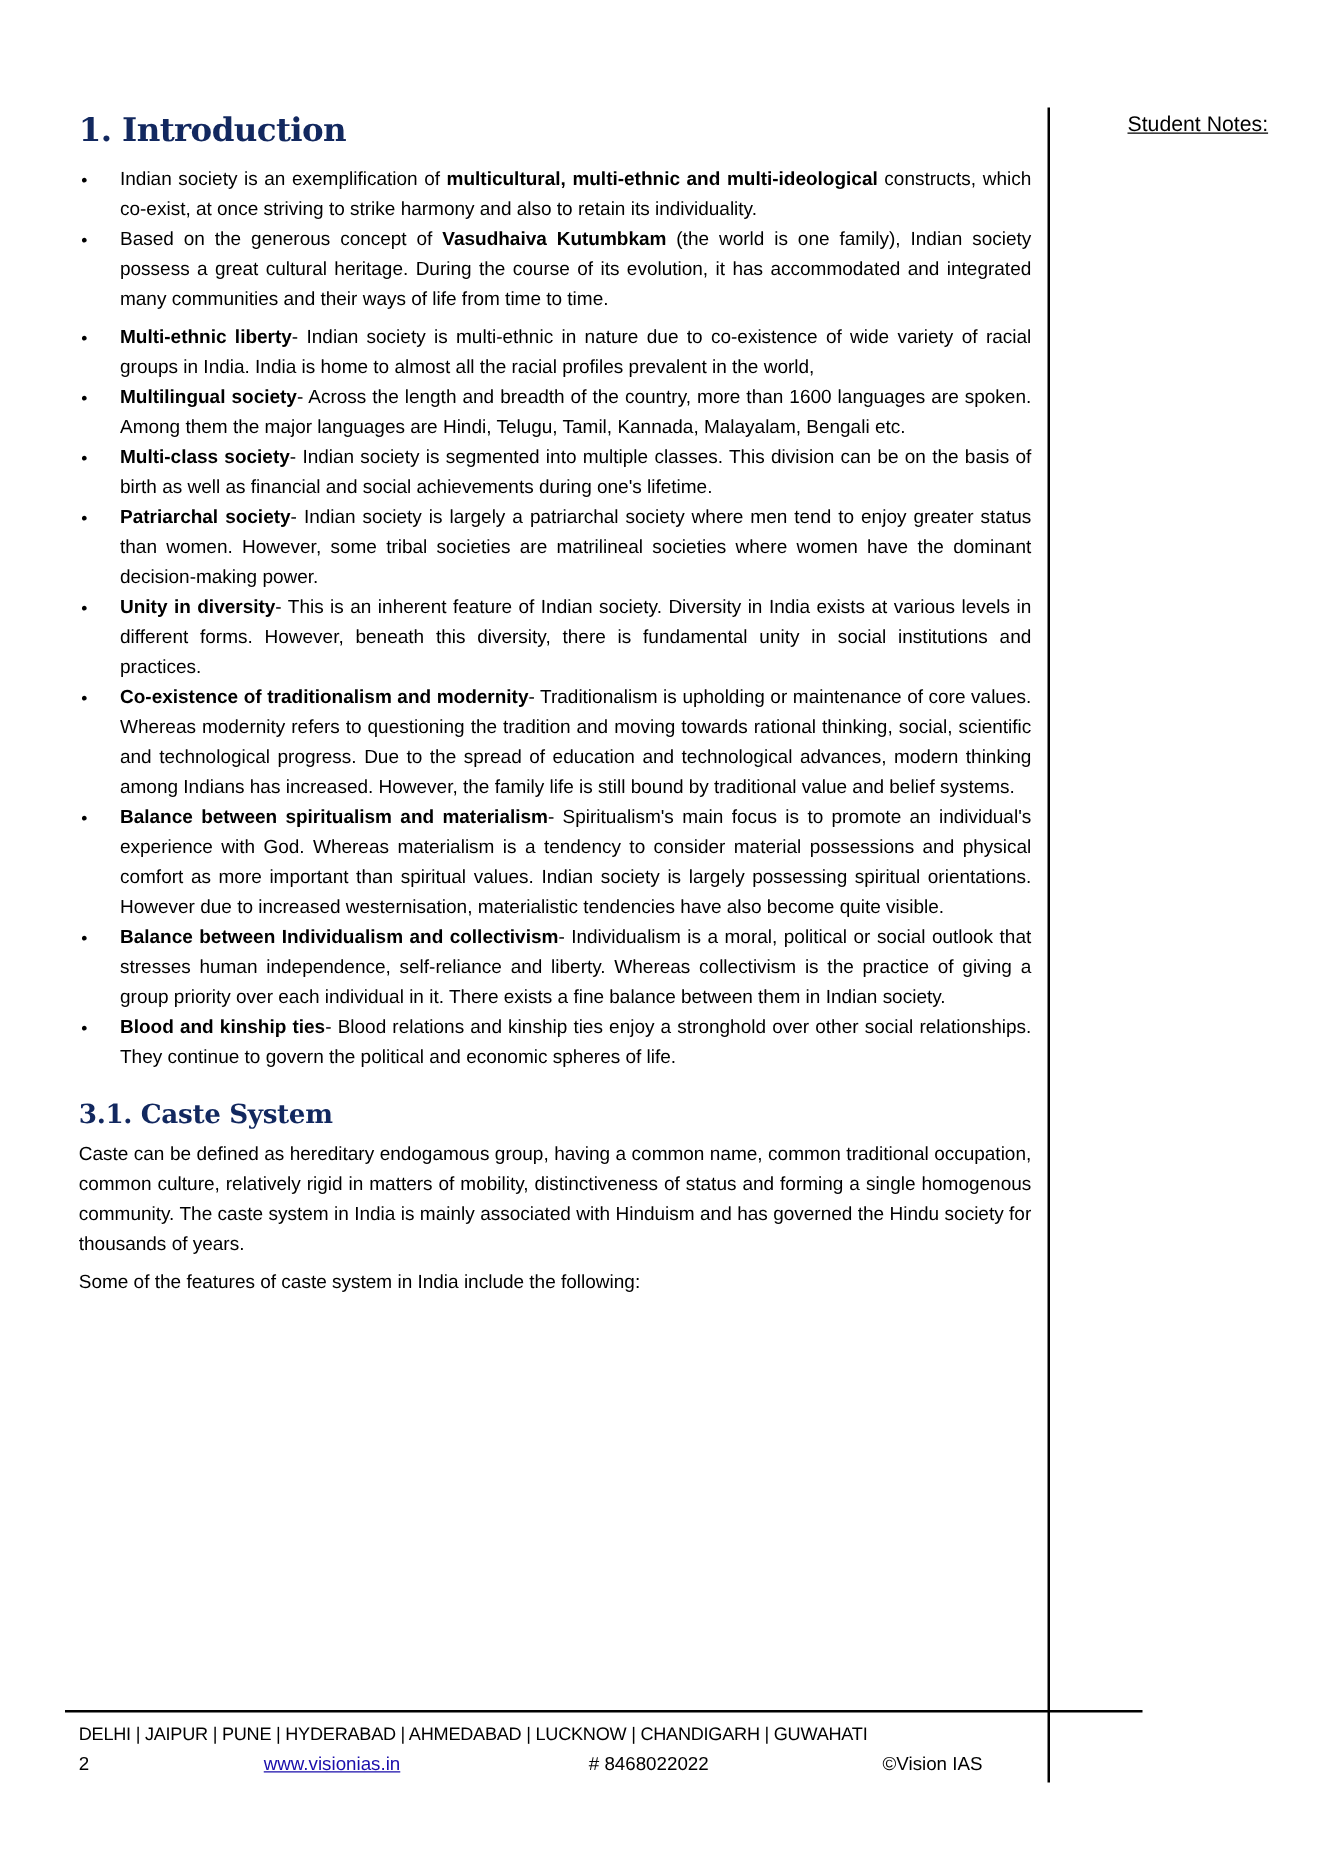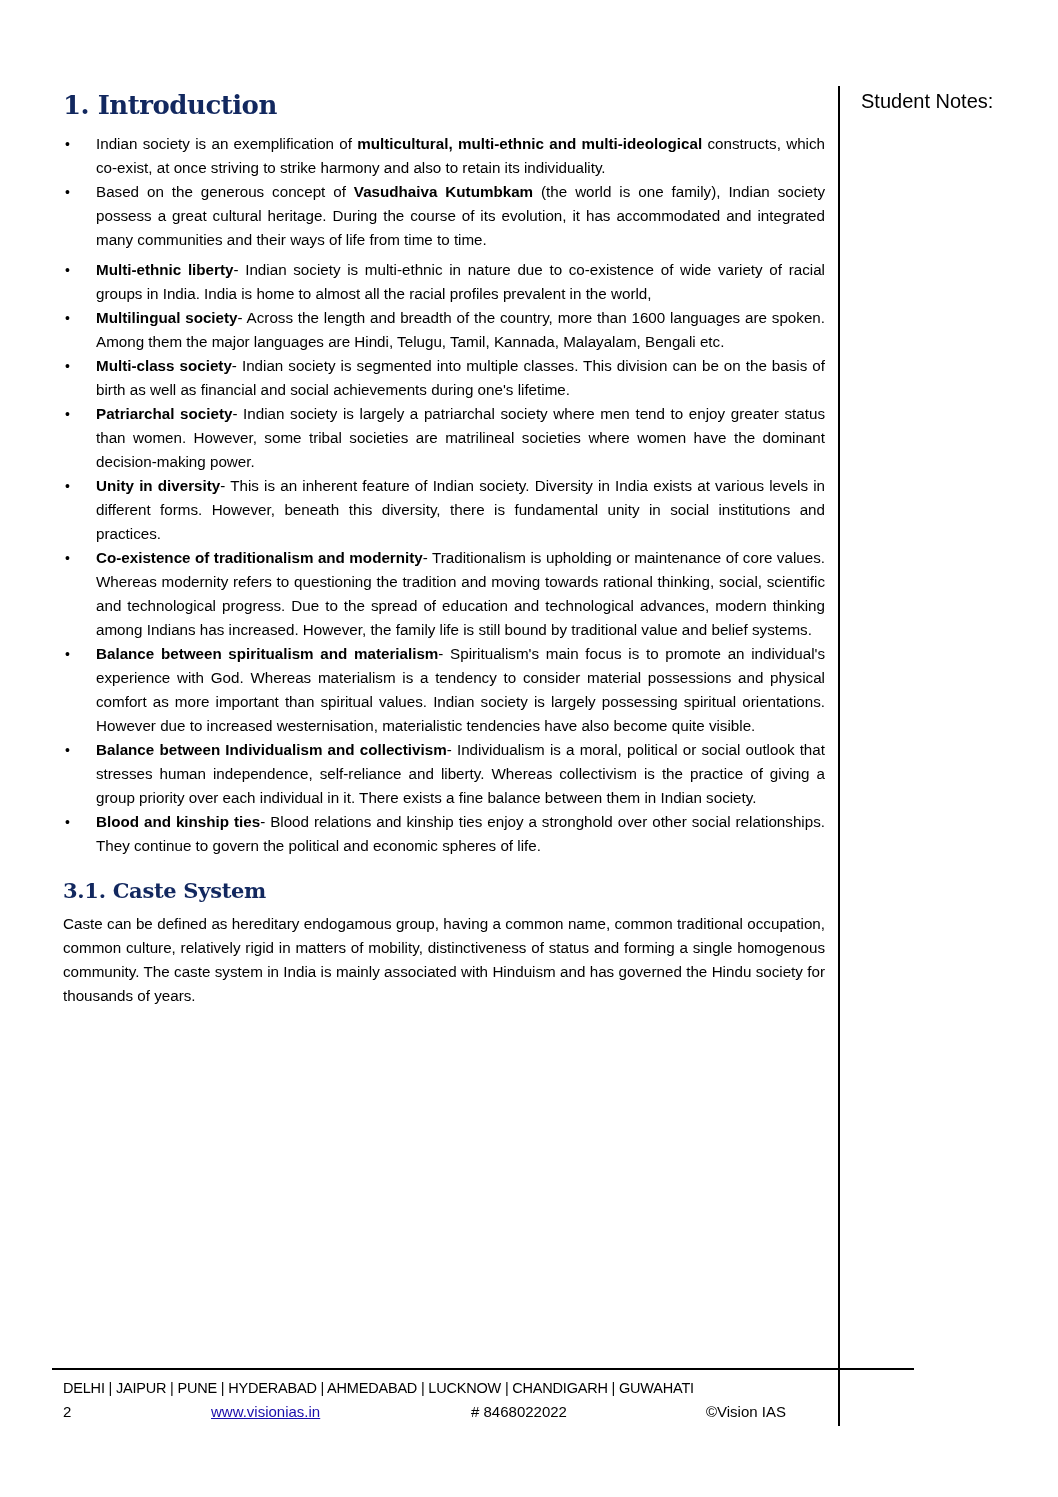--- a/index.html
+++ b/index.html
@@ -12,21 +12,21 @@
         font-size: 21px; margin: 18px 0 6px 0; line-height: 30px; letter-spacing: -0.3px; }
   .h3 { font-family: "DejaVu Serif", serif; font-weight: bold; font-style: italic; color: #1f3a7a;
         font-size: 18px; margin: 6px 0 6px 0; line-height: 28px; letter-spacing: -0.3px; }
   ul.bl { list-style: none; margin: 0 0 6px 0; padding: 0; }
   ul.bl li { position: relative; padding-left: 33px; font-size: 15.2px; line-height: 24px;
              text-align: justify; }
   ul.bl li .dot { position: absolute; left: 2px; top: 0; font-size: 14px; }
   p.para { font-size: 15.2px; line-height: 24px; margin: 0 0 6px 0; text-align: justify; }
   b { font-weight: bold; }
   .vline { position: absolute; left: 838px; top: 86px; width: 1.5px; height: 1340px; background: #000; }
-  .notes { position: absolute; left: 861px; top: 90px; font-size: 20px; }
+  .notes { position: absolute; left: 902px; top: 90px; font-size: 17px; text-decoration: underline; }
   .footer-line { position: absolute; left: 52px; top: 1368px; width: 862px; height: 1.5px; background: #000; }
   .footer-cities { position: absolute; left: 63px; top: 1380px; font-size: 14.5px; font-weight: normal; letter-spacing: -0.2px; }
   .footer-row { position: absolute; left: 63px; top: 1403px; width: 750px; font-size: 15px; }
   .footer-row span { position: absolute; top: 0; white-space: nowrap; }
   .footer-row a { color: #1a0dab; text-decoration: underline; }
 </style>
 </head>
 <body>
 
 <div class="main">
@@ -44,20 +44,21 @@
     <li><span class="dot">•</span><b>Patriarchal society</b><span>- Indian society is largely a patriarchal society where men tend to enjoy greater status than women. However, some tribal societies are matrilineal societies where women have the dominant decision-making power.</span></li>
     <li><span class="dot">•</span><b>Unity in diversity</b><span>- This is an inherent feature of Indian society. Diversity in India exists at various levels in different forms. However, beneath this diversity, there is fundamental unity in social institutions and practices.</span></li>
     <li><span class="dot">•</span><b>Co-existence of traditionalism and modernity</b><span>- Traditionalism is upholding or maintenance of core values. Whereas modernity refers to questioning the tradition and moving towards rational thinking, social, scientific and technological progress. Due to the spread of education and technological advances, modern thinking among Indians has increased. However, the family life is still bound by traditional value and belief systems.</span></li>
     <li><span class="dot">•</span><b>Balance between spiritualism and materialism</b><span>- Spiritualism's main focus is to promote an individual's experience with God.  Whereas materialism is a tendency to consider material possessions and physical comfort as more important than spiritual values. Indian society is largely possessing spiritual orientations. However due to increased westernisation, materialistic tendencies have also become quite visible.</span></li>
     <li><span class="dot">•</span><b>Balance between Individualism and collectivism</b><span>- Individualism is a moral, political or social outlook that stresses human independence, self-reliance and liberty. Whereas collectivism is the practice of giving a group priority over each individual in it. There exists a fine balance between them in Indian society.</span></li>
     <li><span class="dot">•</span><b>Blood and kinship ties</b><span>- Blood relations and kinship ties enjoy a stronghold over other social relationships. They continue to govern the political and economic spheres of life.</span></li>
   </ul>
 
   <h2 class="h2">3.1. Caste System</h2>
   <p class="para">Caste can be defined as hereditary endogamous group, having a common name, common traditional occupation, common culture, relatively rigid in matters of mobility, distinctiveness of status and forming a single homogenous community. The caste system in India is mainly associated with Hinduism and has governed the Hindu society for thousands of years.</p>
+  <p class="para">Some of the features of caste system in India include the following:</p>
 </div>
 
 <div class="vline"></div>
 <div class="notes">Student Notes:</div>
 
 <div class="footer-line"></div>
 <div class="footer-cities">DELHI | JAIPUR | PUNE | HYDERABAD | AHMEDABAD | LUCKNOW | CHANDIGARH | GUWAHATI</div>
 <div class="footer-row">
   <span style="left:0">2</span>
   <span style="left:148px"><a href="www.visionias.in">www.visionias.in</a></span>

